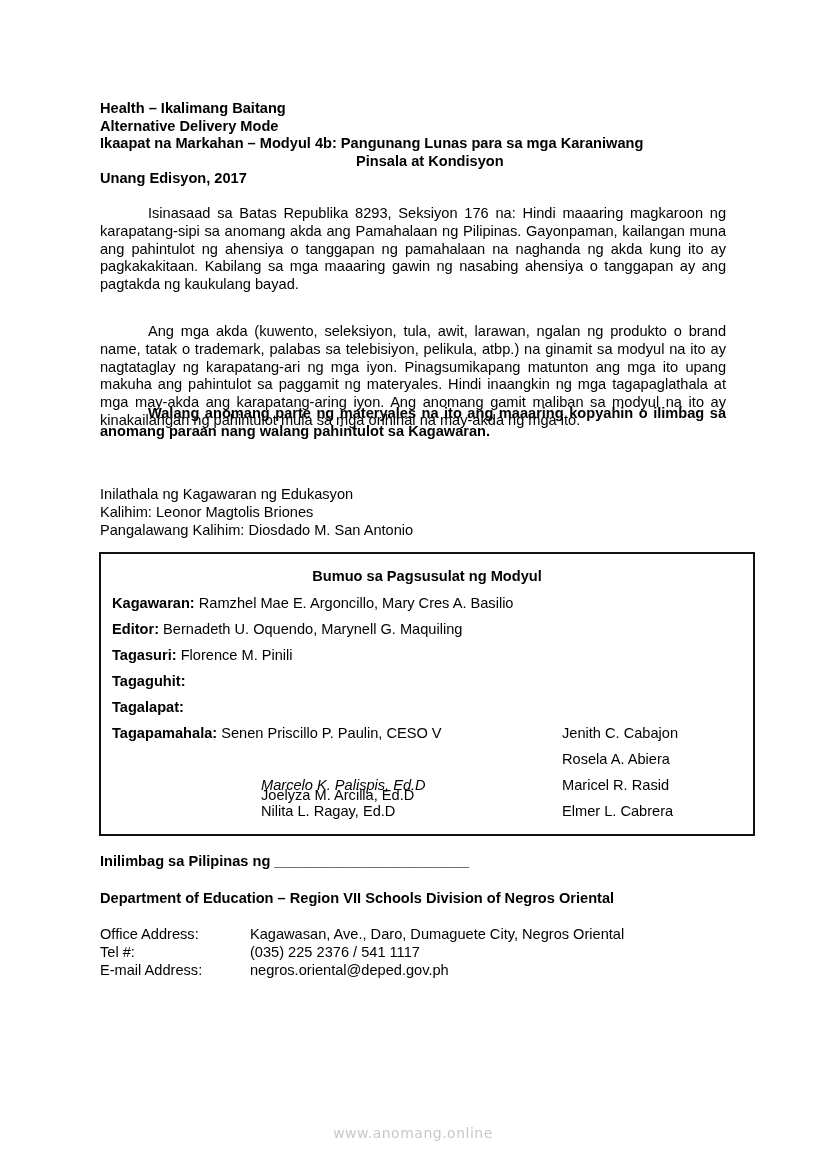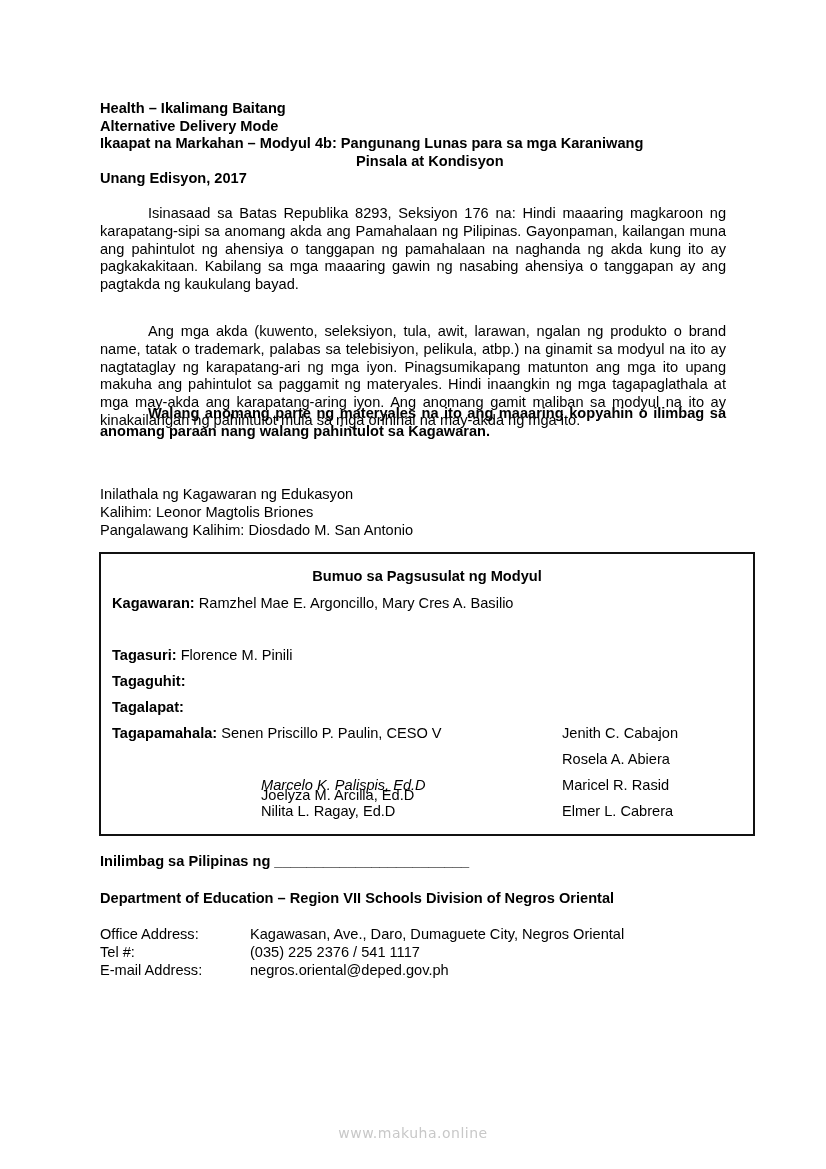--- a/index.html
+++ b/index.html
@@ -68,20 +68,24 @@
   </div>
 </div>
 
 <div class="box">
   <div class="box-title">Bumuo sa Pagsusulat ng Modyul</div>
 
   <div class="row" style="top:41px;">
     <b>Kagawaran:</b>
     <span>Ramzhel Mae E. Argoncillo, Mary Cres A. Basilio</span>
   </div>
+  <div class="row" style="top:67px;">
+    <b>Editor:</b>
+    <span>Bernadeth U. Oquendo, Marynell G. Maquiling</span>
+  </div>
   <div class="row" style="top:93px;">
     <b>Tagasuri:</b>
     <span>Florence M. Pinili</span>
   </div>
   <div class="row" style="top:119px;">
     <b>Tagaguhit:</b>
   </div>
   <div class="row" style="top:145px;">
     <b>Tagalapat:</b>
   </div>
@@ -113,13 +117,13 @@
   <div class="crow">
     <span class="clabel">Tel #:</span>
     <span class="cval">(035) 225 2376 / 541 1117</span>
   </div>
   <div class="crow">
     <span class="clabel">E-mail Address:</span>
     <span class="cval">negros.oriental@deped.gov.ph</span>
   </div>
 </div>
 
-<div class="watermark">www.makuha.online</div>
+<div class="watermark">www.anomang.online</div>
 
 </body></html>

